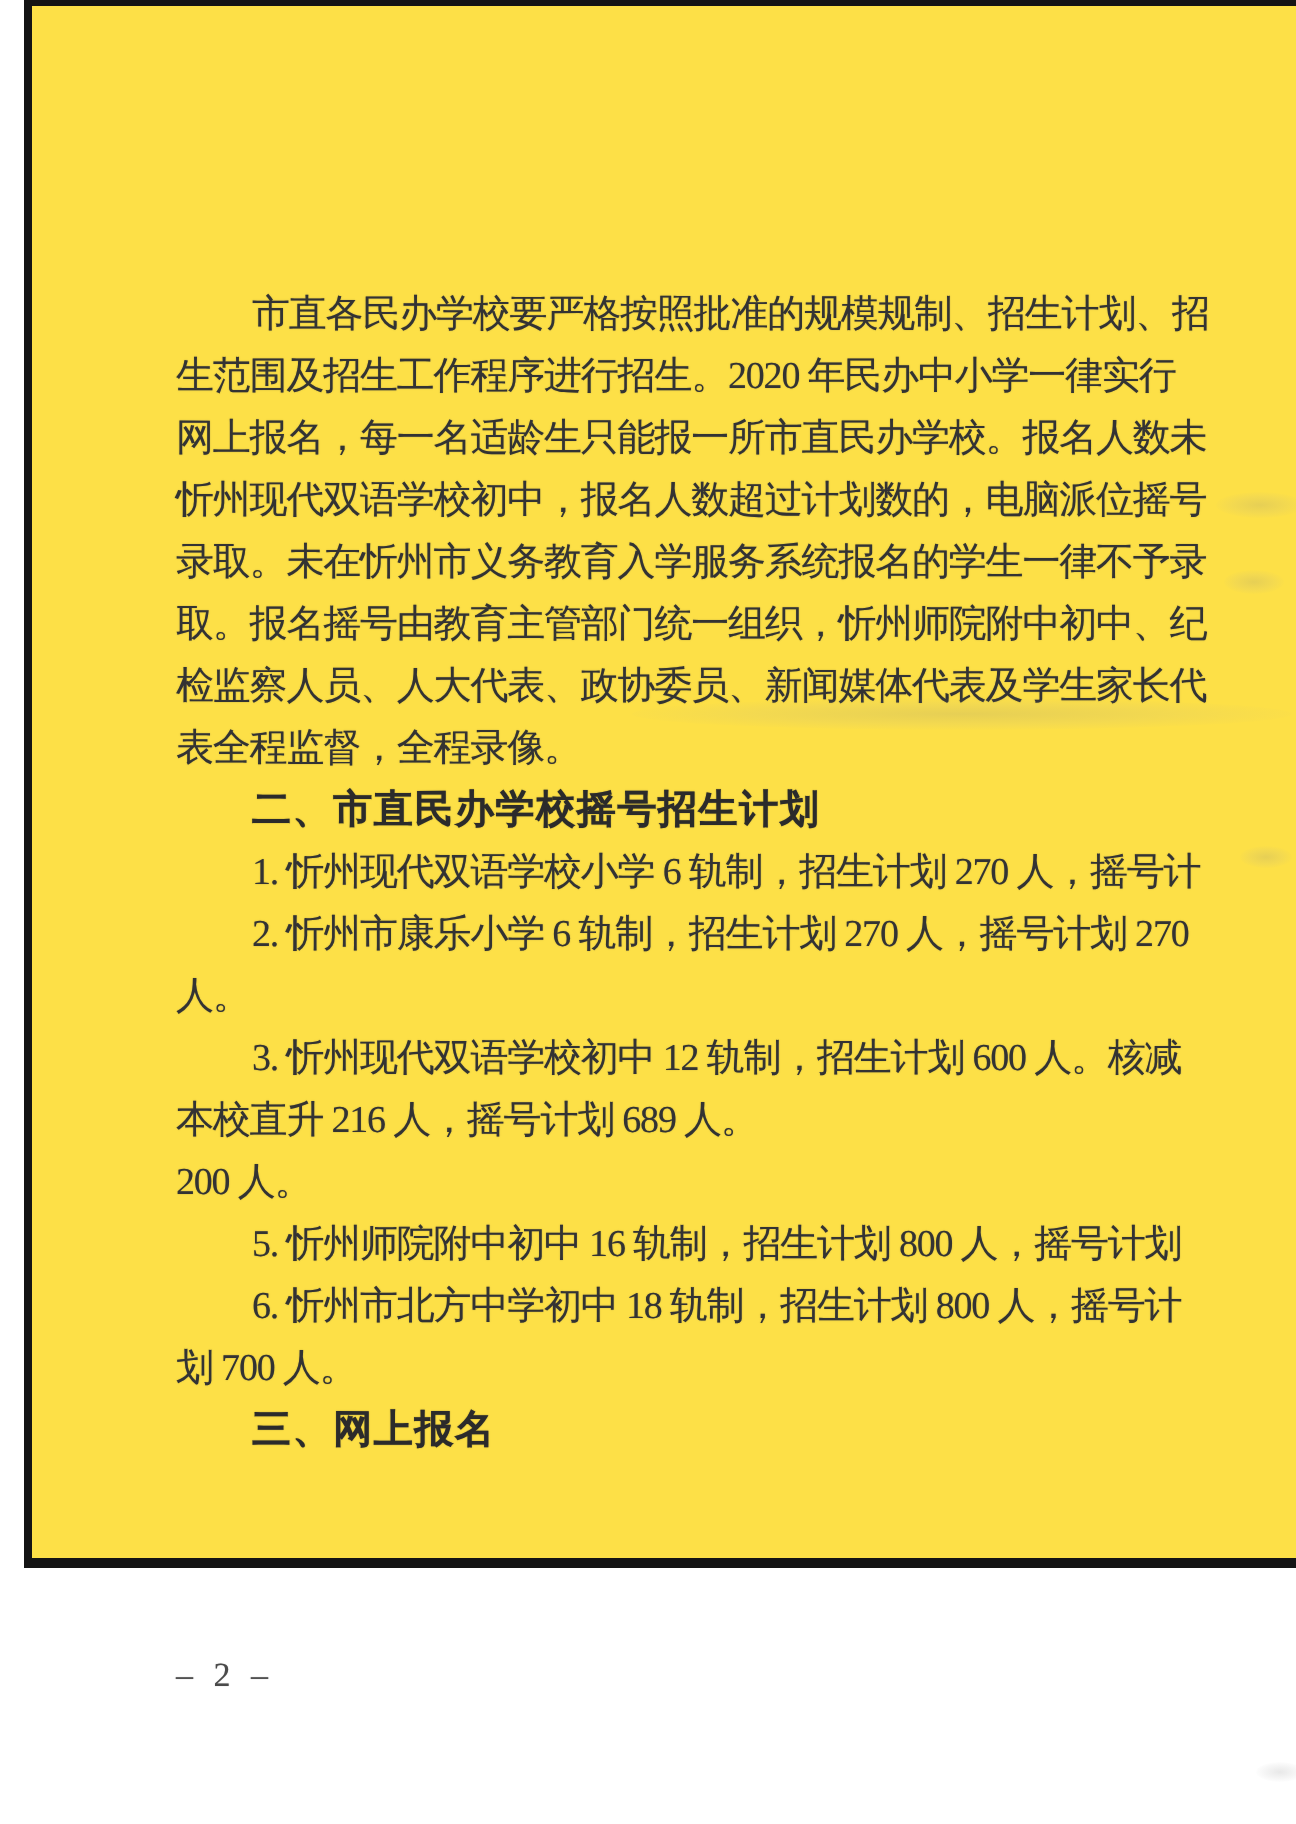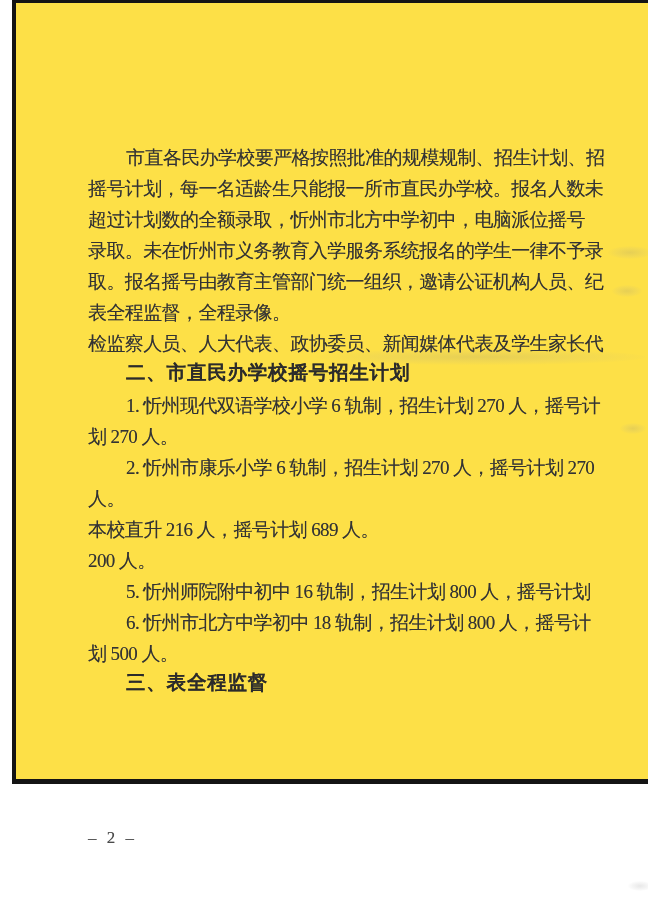--- a/index.html
+++ b/index.html
@@ -35,21 +35,21 @@
     letter-spacing: -0.6px;
     color: #333333;
     white-space: nowrap;
     text-shadow: 0 0 0.6px rgba(70,70,70,0.55);
     font-family: "Liberation Serif", "DejaVu Serif", serif;
   }
   .line.indent {
     padding-left: 38px;
   }
   .line.heading {
-    font-family: Liberation Mono, monospace;
+    font-family: Liberation Sans, sans-serif;
     font-weight: 700;
     font-size: 19.5px;
     letter-spacing: 0.8px;
     color: #2b2b2b;
     text-shadow: 0 0 0.6px rgba(40,40,40,0.6);
   }
   .page-number {
     position: absolute;
     left: 72px;
     top: 824px;
@@ -71,37 +71,38 @@
   .smudge.s4 { left: 604px; top: 420px; width: 26px;  height: 11px; }
   .smudge.s5 { left: 612px; top: 878px; width: 24px;  height: 10px; }
 </style>
 </head>
 <body>
 
 <div class="page-frame">
 
   <div class="doc-body">
       <div class="line indent">市直各民办学校要严格按照批准的规模规制、招生计划、招</div>
-      <div class="line">摇号计划，每一名适龄生只能报一所市直民办学校。报名人数未</div>
-      <div class="line">超过计划数的全额录取，忻州市北方中学初中，电脑派位摇号</div>
+      <div class="line">生范围及招生工作程序进行招生。2020 年民办中小学一律实行</div>
+      <div class="line">网上报名，每一名适龄生只能报一所市直民办学校。报名人数未</div>
+      <div class="line">忻州现代双语学校初中，报名人数超过计划数的，电脑派位摇号</div>
       <div class="line">录取。未在忻州市义务教育入学服务系统报名的学生一律不予录</div>
-      <div class="line">取。报名摇号由教育主管部门统一组织，邀请公证机构人员、纪</div>
+      <div class="line">取。报名摇号由教育主管部门统一组织，忻州师院附中初中、纪</div>
+      <div class="line">检监察人员、人大代表、政协委员、新闻媒体代表及学生家长代</div>
       <div class="line">表全程监督，全程录像。</div>
-      <div class="line">检监察人员、人大代表、政协委员、新闻媒体代表及学生家长代</div>
       <div class="line indent heading">二、市直民办学校摇号招生计划</div>
       <div class="line indent">1. 忻州现代双语学校小学 6 轨制，招生计划 270 人，摇号计</div>
-      <div class="line">划 270 人。</div>
       <div class="line indent">2. 忻州市康乐小学 6 轨制，招生计划 270 人，摇号计划 270</div>
       <div class="line">人。</div>
+      <div class="line indent">3. 忻州现代双语学校初中 12 轨制，招生计划 600 人。核减</div>
       <div class="line">本校直升 216 人，摇号计划 689 人。</div>
       <div class="line">200 人。</div>
       <div class="line indent">5. 忻州师院附中初中 16 轨制，招生计划 800 人，摇号计划</div>
       <div class="line indent">6. 忻州市北方中学初中 18 轨制，招生计划 800 人，摇号计</div>
-      <div class="line">划 500 人。</div>
-      <div class="line indent heading">三、表全程监督</div>
+      <div class="line">划 700 人。</div>
+      <div class="line indent heading">三、网上报名</div>
     </div>
 
   <div class="page-number">– 2 –</div>
 
   <div class="smudge s1"></div>
   <div class="smudge s2"></div>
   <div class="smudge s3"></div>
   <div class="smudge s4"></div>
   <div class="smudge s5"></div>
 

